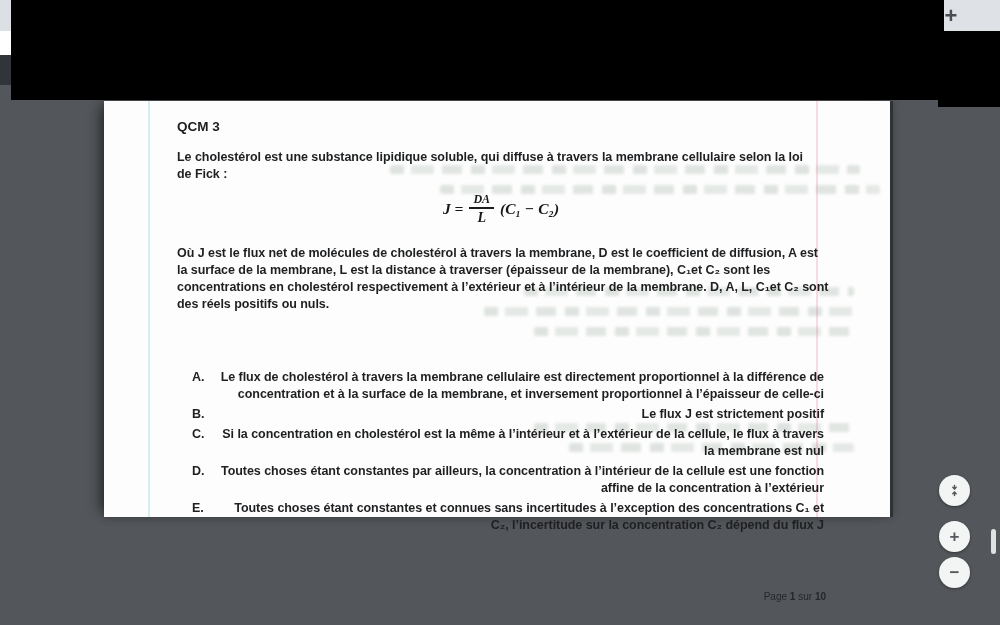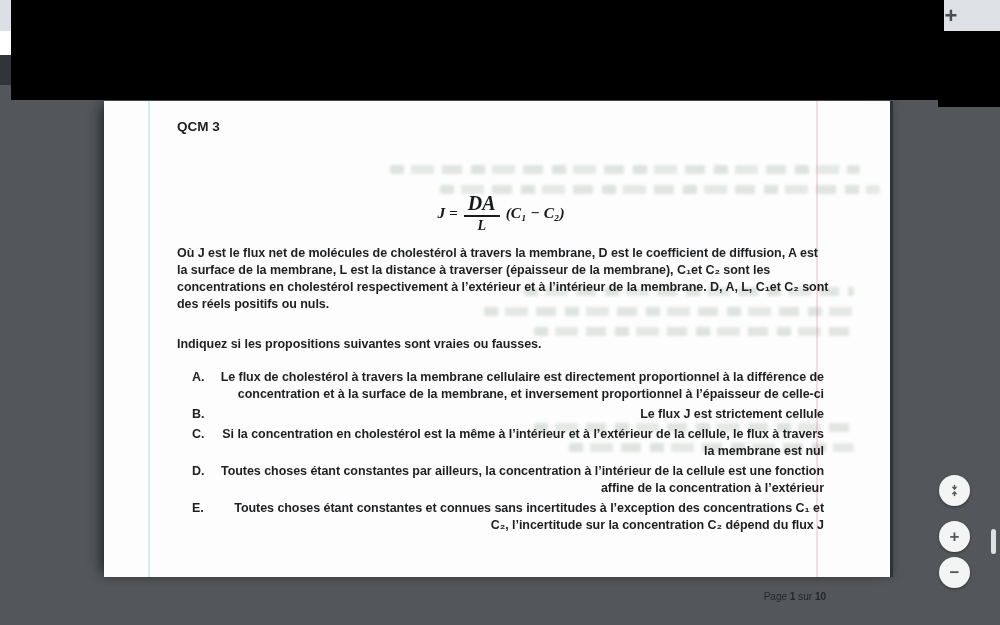--- a/index.html
+++ b/index.html
@@ -17,21 +17,21 @@
   .band-ext{position:absolute;left:938px;top:31px;width:62px;height:76px;background:#000;}
   
   .newtab-box{position:absolute;left:944px;top:0;width:56px;height:31px;background:#dee1e6;}
   .newtab-btn{
     position:absolute;left:-7px;top:2px;width:28px;height:28px;
     display:flex;align-items:center;justify-content:center;
     color:#4a4d52;font-size:22px;font-weight:700;cursor:pointer;line-height:1;
   }
   
   .page{
-    position:absolute;left:104px;top:101px;width:786px;height:476px;
+    position:absolute;left:104px;top:101px;width:786px;height:416px;
     background:#fdfdfd;border-right:3px solid #2e3135;
     box-shadow:-10px 0 12px -6px rgba(0,0,0,.45), 0 0 8px rgba(0,0,0,.25);
   }
   .vline{position:absolute;top:0;bottom:0;width:2px;pointer-events:none;}
   .vline.cyan{left:44px;background:rgba(120,205,215,.30);}
   .vline.pink{left:712px;background:rgba(235,130,160,.28);}
   .bleed{
     position:absolute;height:9px;border-radius:2px;filter:blur(1.6px);opacity:.42;
     background:repeating-linear-gradient(90deg,
       rgba(140,158,142,.65) 0 14px, transparent 14px 21px,
@@ -44,21 +44,21 @@
   .expl{left:73px;top:144px;width:652px;}
   .instr{left:73px;top:235px;width:652px;}
   
   .formula{
     position:absolute;left:73px;top:92px;width:648px;
     display:flex;justify-content:center;align-items:center;gap:6px;
     font-family:"Liberation Serif","DejaVu Serif",serif;font-style:italic;font-weight:700;color:#17181a;
   }
   .formula .lhs,.formula .rhs{font-size:15.5px;}
   .frac{display:inline-flex;flex-direction:column;align-items:center;line-height:1;}
-  .frac .num{font-size:20px;padding:0 4px 2px;font-style:italic;}
+  .frac .num{font-size:12px;padding:0 4px 2px;font-style:italic;}
   .frac .bar{align-self:stretch;height:1.6px;background:#1a1b1d;}
   .frac .den{font-size:14px;padding:2px 4px 0;}
   
   .props{position:absolute;left:88px;top:268px;width:632px;}
   .prop{display:flex;gap:9px;margin-bottom:3px;font-size:12.5px;font-weight:700;color:#1e1f21;line-height:17px;letter-spacing:-.05px;}
   .prop .plabel{flex:0 0 17px;}
   .prop .ptext{flex:1;text-align:right;}
   
   .footer{position:absolute;top:490px;right:64px;font-size:10px;color:#26272a;white-space:nowrap;}
   .footer .w{font-weight:400;}
@@ -102,43 +102,43 @@
     <div class="bleed" style="left:286px;top:64px;width:470px;"></div>
     <div class="bleed" style="left:336px;top:84px;width:440px;"></div>
     <div class="bleed" style="left:420px;top:186px;width:330px;"></div>
     <div class="bleed" style="left:380px;top:206px;width:370px;"></div>
     <div class="bleed" style="left:430px;top:226px;width:320px;"></div>
     <div class="bleed" style="left:430px;top:322px;width:320px;"></div>
     <div class="bleed" style="left:465px;top:342px;width:285px;"></div>
 
     <h1 class="doc-title">QCM 3</h1>
 
+    <p class="para intro">Le cholestérol est une substance lipidique soluble, qui diffuse à travers la membrane cellulaire selon la loi de Fick :</p>
 
     <div class="formula">
       <span class="lhs">J =</span>
       <span class="frac">
         <span class="num">DA</span>
         <span class="bar"></span>
         <span class="den">L</span>
       </span>
       <span class="rhs">(C₁ − C₂)</span>
     </div>
 
     <p class="para expl">Où J est le flux net de molécules de cholestérol à travers la membrane, D est le coefficient de diffusion, A est la surface de la membrane, L est la distance à traverser (épaisseur de la membrane), C₁et C₂ sont les concentrations en cholestérol respectivement à l’extérieur et à l’intérieur de la membrane. D, A, L, C₁et C₂ sont des réels positifs ou nuls.</p>
 
-    <p class="para instr">Indiquez si les propositions suivantes sont vraies ou fausses.</p>
 
     <div class="props">
       <div class="prop">
         <span class="plabel">A.</span>
         <span class="ptext">Le flux de cholestérol à travers la membrane cellulaire est directement proportionnel à la différence de concentration et à la surface de la membrane, et inversement proportionnel à l’épaisseur de celle-ci</span>
       </div>
       <div class="prop">
         <span class="plabel">B.</span>
-        <span class="ptext">Le flux J est strictement cellule</span>
+        <span class="ptext">Le flux J est strictement positif</span>
       </div>
       <div class="prop">
         <span class="plabel">C.</span>
         <span class="ptext">Si la concentration en cholestérol est la même à l’intérieur et à l’extérieur de la cellule, le flux à travers la membrane est nul</span>
       </div>
       <div class="prop">
         <span class="plabel">D.</span>
         <span class="ptext">Toutes choses étant constantes par ailleurs, la concentration à l’intérieur de la cellule est une fonction affine de la concentration à l’extérieur</span>
       </div>
       <div class="prop">

